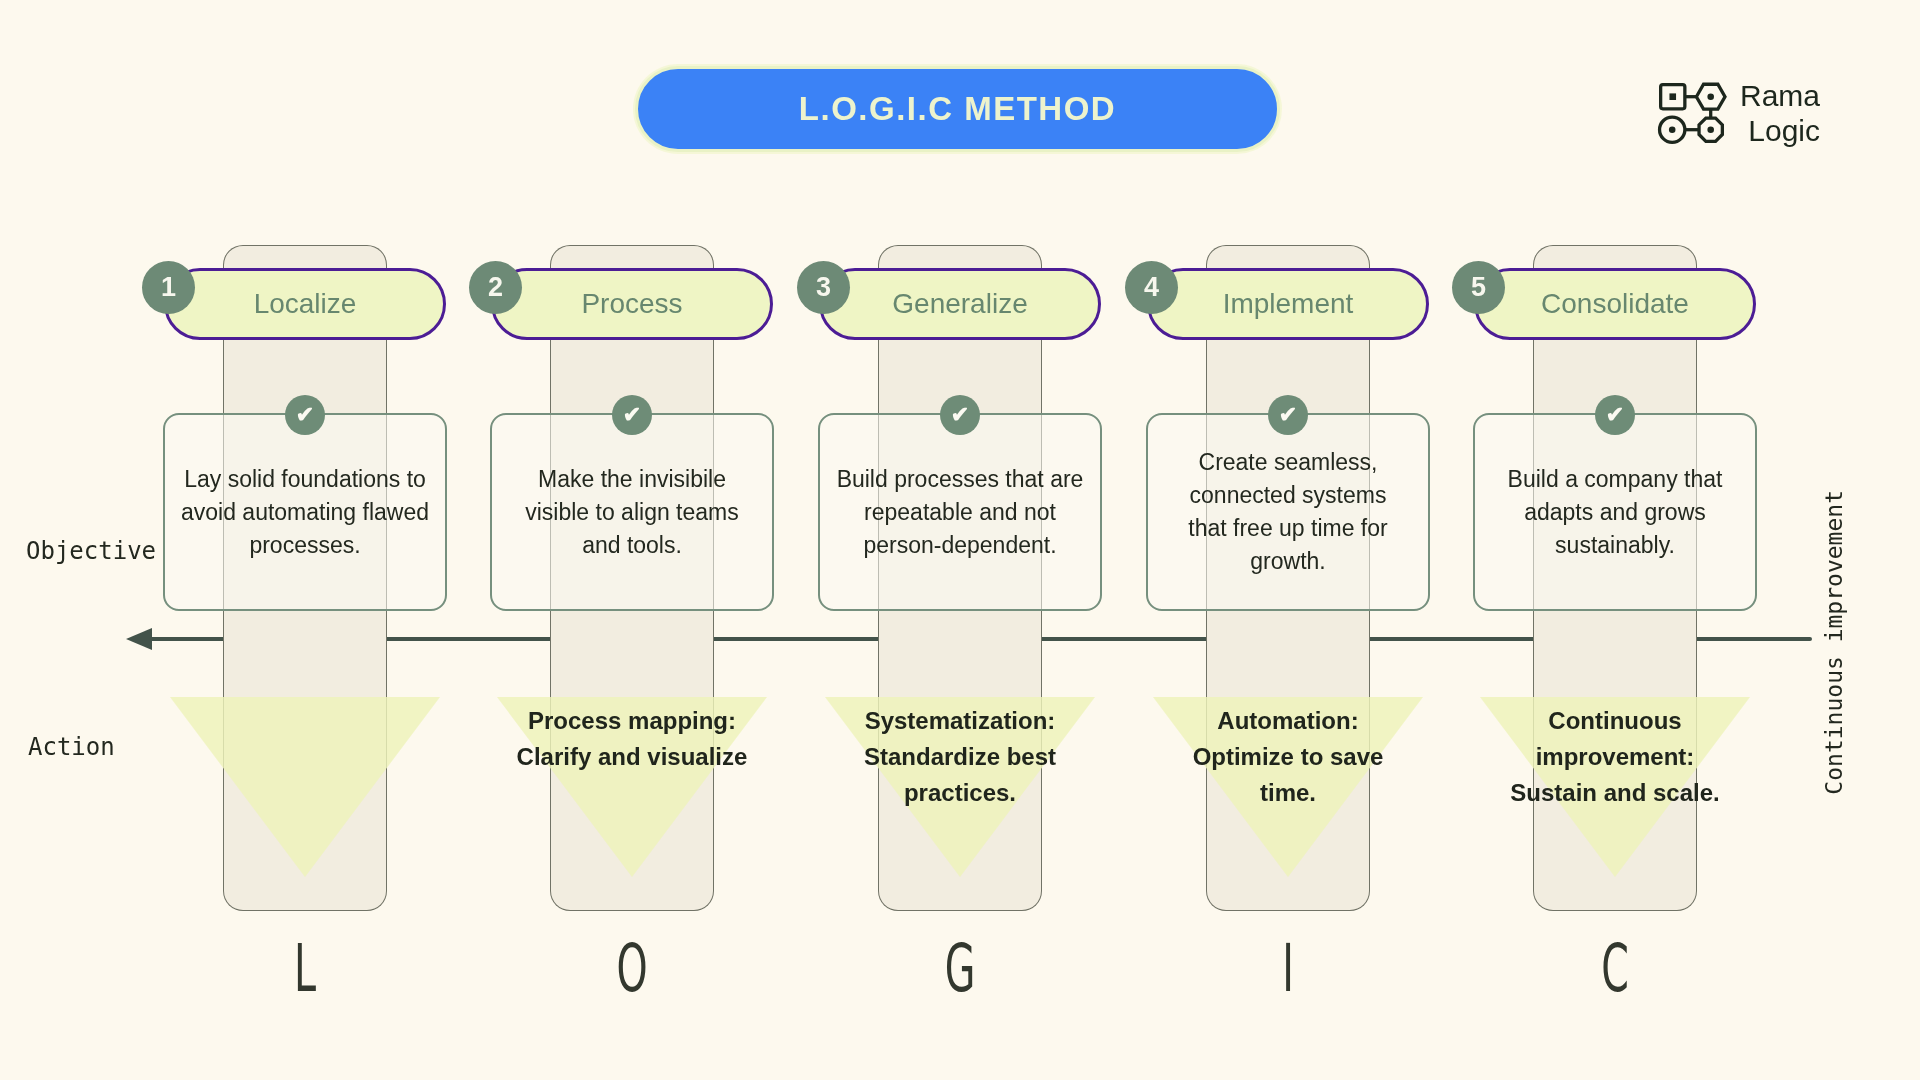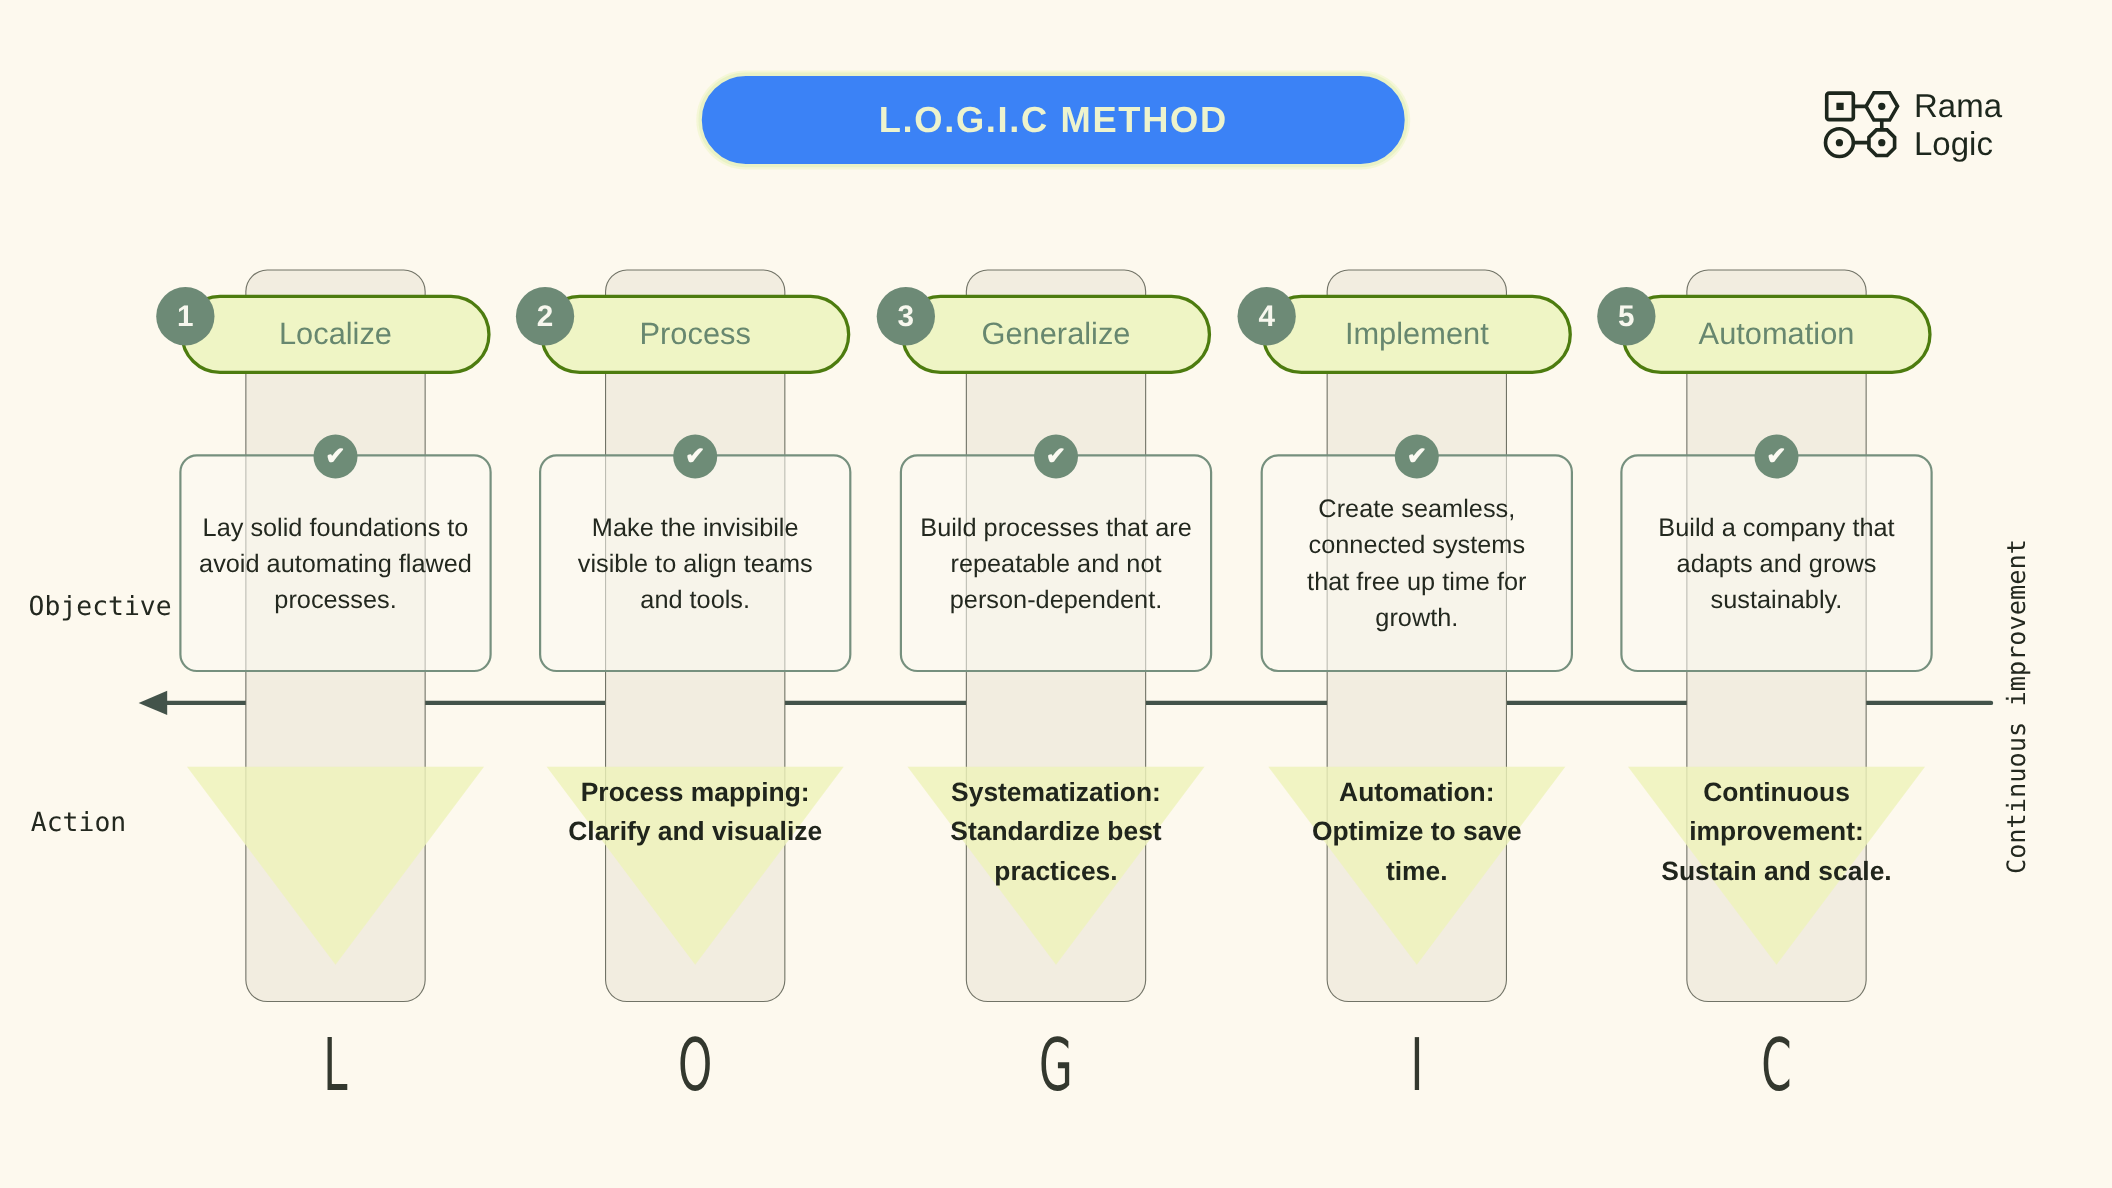--- a/index.html
+++ b/index.html
@@ -14,21 +14,21 @@
   .title-pill {
     position:absolute; left:635px; top:66px; width:645px; height:86px;
     background:#3b82f6; border:3px solid #E9F2C6; border-radius:44px;
     display:flex; align-items:center; justify-content:center;
     box-shadow:0 0 0 2px rgba(238,245,197,.55);
   }
   .title-pill span {
     color:#EDF3CD; font-size:33px; font-weight:bold; letter-spacing:1.5px;
   }
   
-  .logo { position:absolute; left:1656px; top:78px; display:flex; align-items:center; gap:12px; }
+  .logo { position:absolute; left:1656px; top:78px; display:flex; align-items:center; gap:12px;text-align:right; }
   .logo-text { font-size:30px; line-height:35px; color:#1D271D; font-weight:500; }
   
   .row-label {
     position:absolute; font-family:"DejaVu Sans Mono", monospace;
     font-size:24px; color:#23281F;
   }
   .row-label.objective { left:26px; top:489px;margin-top:48px; }
   .row-label.action   { left:28px; top:733px; }
   
   .side-label {
@@ -61,21 +61,21 @@
     font-size:23px; line-height:33px; white-space:pre-line; padding:10px 6px;
   }
   .check {
     position:absolute; left:145px; top:395px; width:40px; height:40px;
     background:#6E8C77; border-radius:50%;
     display:flex; align-items:center; justify-content:center;
     color:#FBFAF2; font-size:22px; font-weight:bold;
   }
   .pill {
     position:absolute; left:24px; top:268px; width:282px; height:72px;
-    background:#EFF5C5; border:3px solid #4d7c0f; border-radius:36px;
+    background:#EFF5C5; border:3px solid #4c1d95; border-radius:36px;
     display:flex; align-items:center; justify-content:center;
     color:#67876F; font-size:28px; font-weight:500;
   }
   .badge {
     position:absolute; left:2px; top:261px; width:53px; height:53px;
     background:#6D8A76; border-radius:50%;
     display:flex; align-items:center; justify-content:center;
     color:#F7F7EE; font-size:27px; font-weight:bold;
   }
   .action-text {
@@ -190,21 +190,21 @@
     <div class="big-letter">I</div>
   </div>
 
   <div class="col c5">
     <div class="col-bg"></div>
     <div class="tri"></div>
     <div class="card">Build a company that
 adapts and grows
 sustainably.</div>
     <div class="check">✔</div>
-    <div class="pill">Automation</div>
+    <div class="pill">Consolidate</div>
     <div class="badge">5</div>
     <div class="action-text">Continuous
 improvement:
 Sustain and scale.</div>
     <div class="big-letter">C</div>
   </div>
 
 </div>
 
 </body></html>

